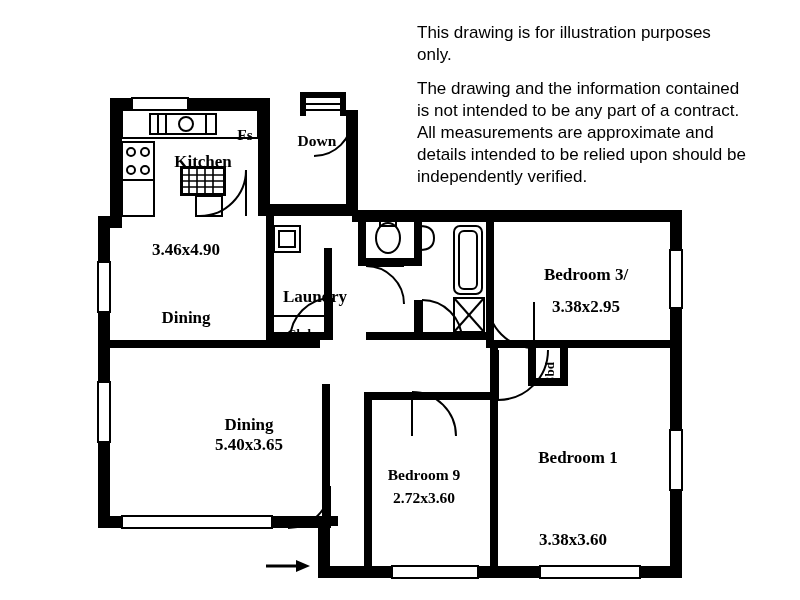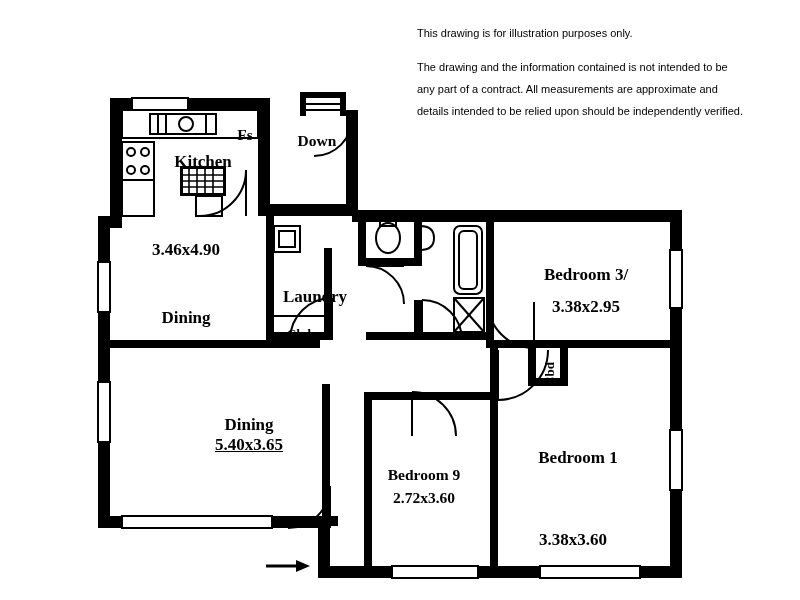--- a/index.html
+++ b/index.html
@@ -22,21 +22,21 @@
     width: 800px;
     height: 600px;
   }
 
   .disclaimer {
     position: absolute;
     left: 417px;
     top: 22px;
     width: 330px;
     font-family: "Liberation Sans", sans-serif;
-    font-size: 11px;
+    font-size: 17px;
     line-height: 22px;
     color: #000;
   }
   .disclaimer p { margin: 0 0 12px 0; }
   .disclaimer p:last-child { margin-bottom: 0; }
 
   .lbl {
     position: absolute;
     font-family: "Liberation Serif", serif;
     font-weight: bold;
@@ -234,21 +234,21 @@
 <div class="disclaimer">
   <p>This drawing is for illustration purposes only.</p>
   <p>The drawing and the information contained is not intended to be any part of a contract. All measurements are approximate and details intended to be relied upon should be independently verified.</p>
 </div>
 
 <div id="labels">
     <div class="lbl big" style="left: 203px; top: 152px;">Kitchen</div>
     <div class="lbl big" style="left: 186px; top: 240px;">3.46x4.90</div>
     <div class="lbl big" style="left: 186px; top: 308px;">Dining</div>
     <div class="lbl big" style="left: 249px; top: 415px;">Dining</div>
-    <div class="lbl big" style="left: 249px; top: 435px; text-decoration: underline;">5.40x3.65</div>
+    <div class="lbl big" style="left: 249px; top: 435px;">5.40x3.65</div>
     <div class="lbl big" style="left: 315px; top: 287px;">Laundry</div>
     <div class="lbl big" style="left: 578px; top: 448px;">Bedroom 1</div>
     <div class="lbl big" style="left: 573px; top: 530px;">3.38x3.60</div>
     <div class="lbl med" style="left: 424px; top: 466px;">Bedroom 9</div>
     <div class="lbl med" style="left: 424px; top: 489px;">2.72x3.60</div>
     <div class="lbl big" style="left: 586px; top: 265px;">Bedroom 3/</div>
     <div class="lbl big" style="left: 586px; top: 297px;">3.38x2.95</div>
     <div class="lbl med" style="left: 245px; top: 126px;">Fs</div>
     <div class="lbl med" style="left: 317px; top: 132px;">Down</div>
     <div class="lbl small" style="left: 299px; top: 326px;">Cbd</div>

